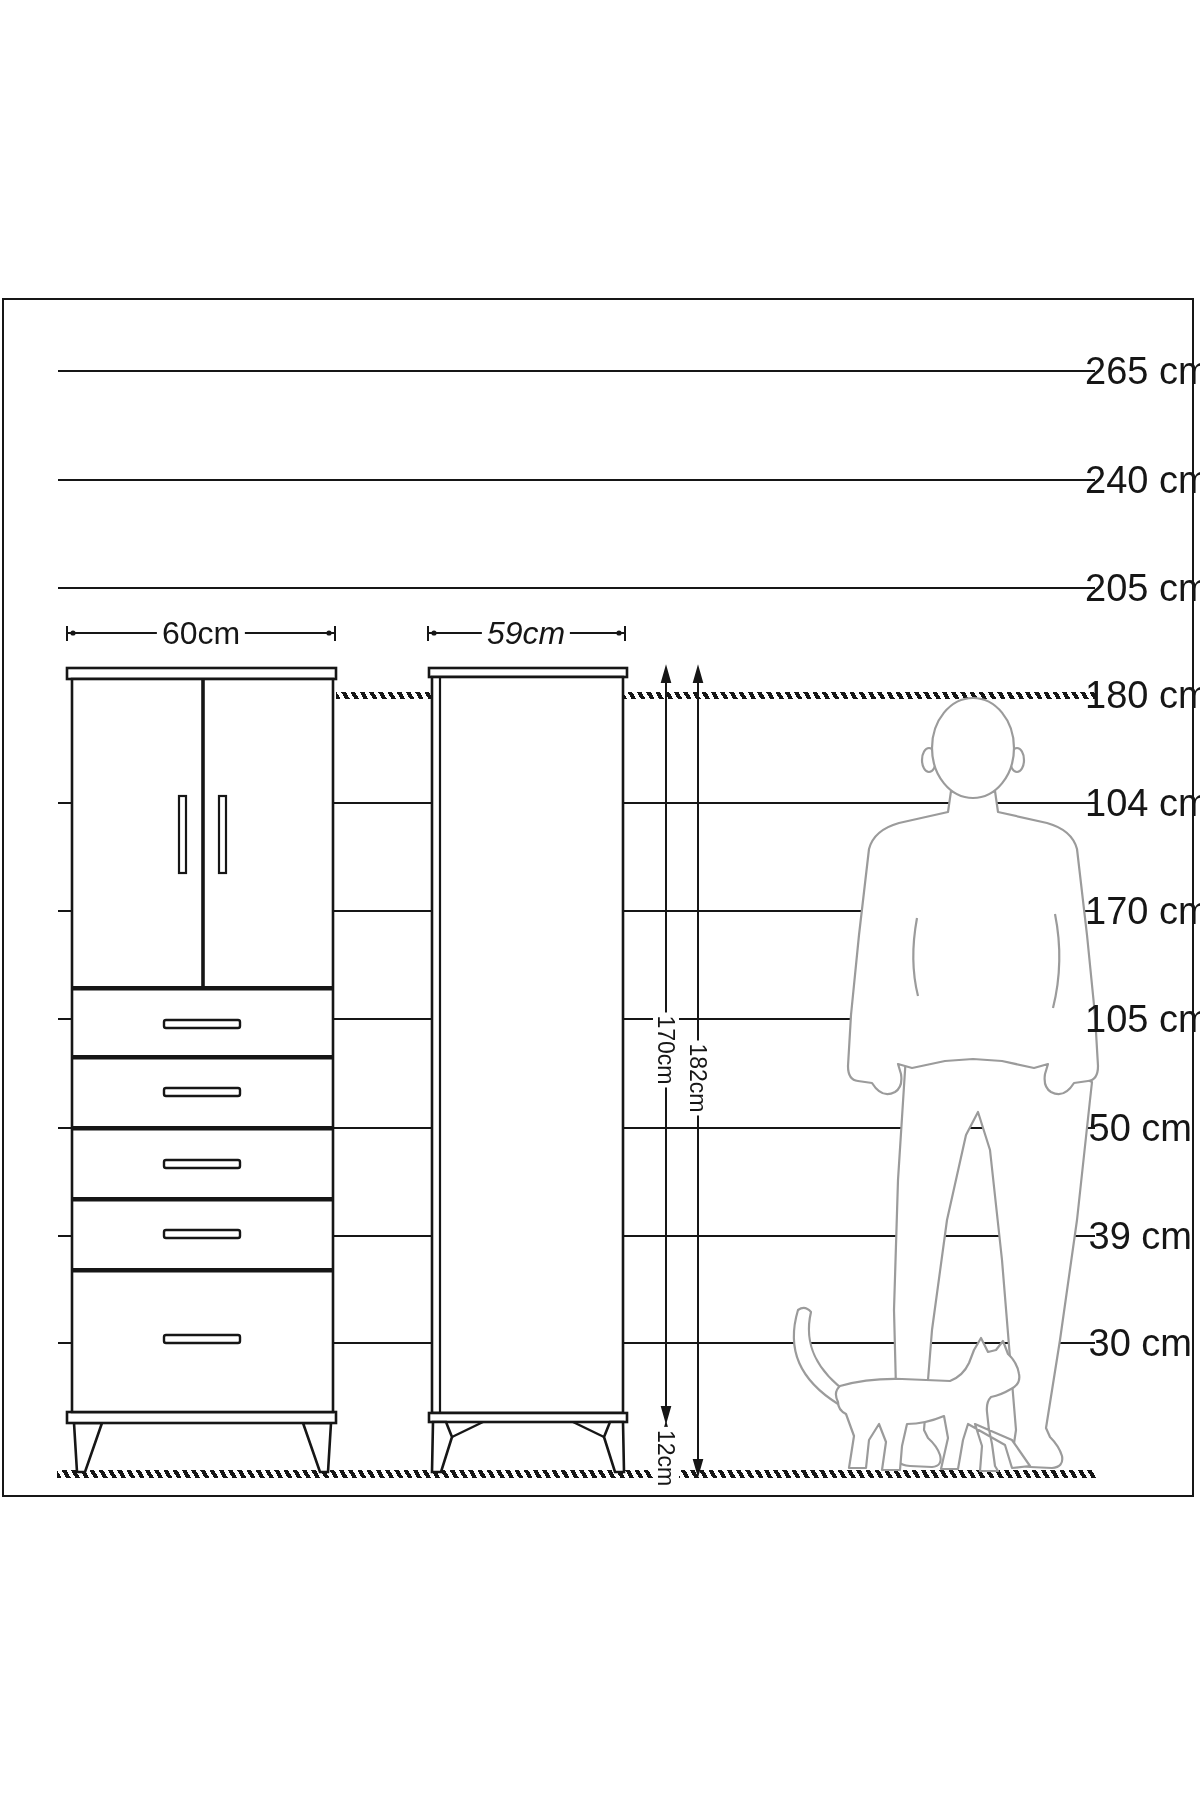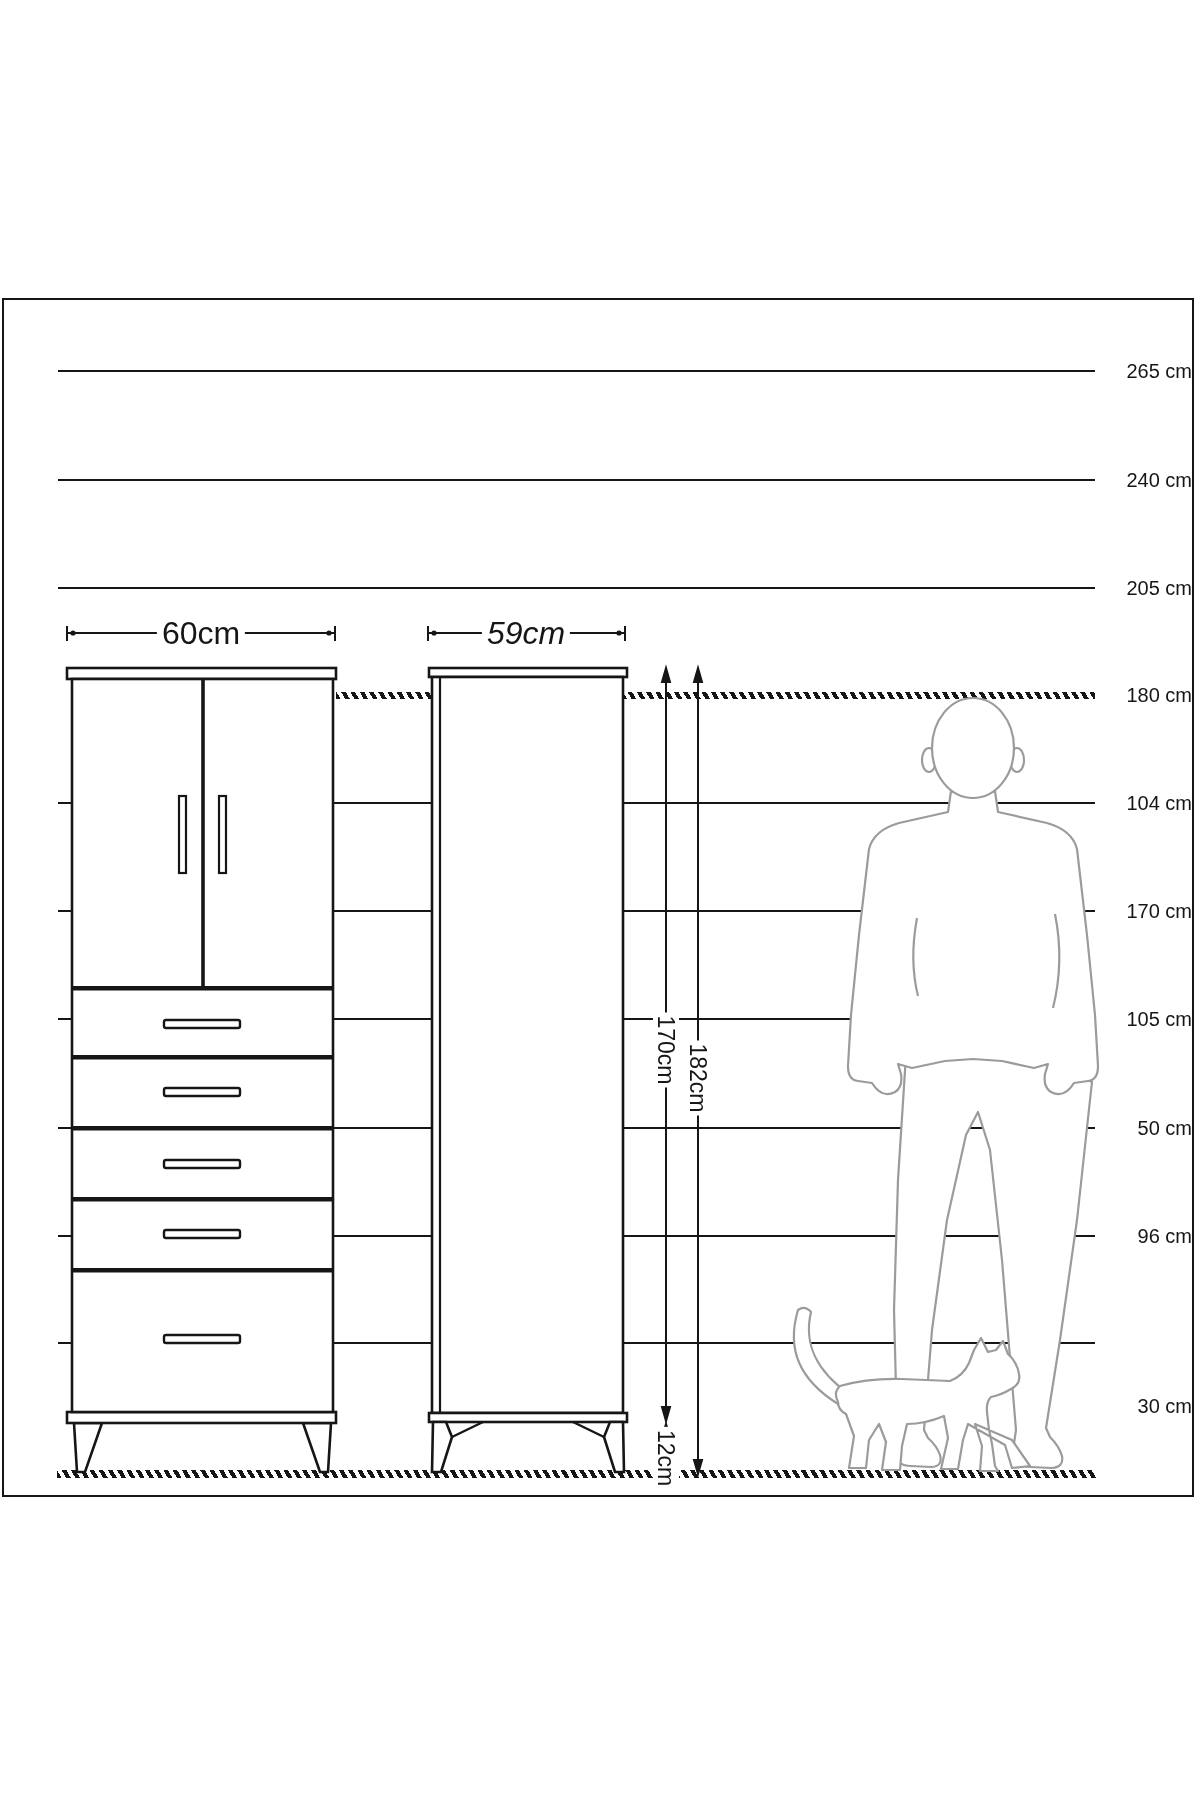--- a/index.html
+++ b/index.html
@@ -5,21 +5,21 @@
   html,body{margin:0;padding:0;background:#fff;}
   #canvas{position:relative;width:1200px;height:1800px;background:#ffffff;overflow:hidden;
           font-family:"Liberation Sans", sans-serif;}
   .frame{position:absolute;left:2px;top:298px;width:1188px;height:1195px;border:2px solid #161616;}
   .ref-line{position:absolute;left:58px;width:1037px;height:2px;background:#161616;z-index:1;}
   .ref-line--hatched{position:absolute;left:336px;width:759px;height:7px;z-index:1;
       background:repeating-linear-gradient(60deg,#161616 0 4px,#ffffff 4px 8px);}
   .ground-line{position:absolute;left:57px;top:1470px;width:1040px;height:8px;z-index:1;
       background:repeating-linear-gradient(60deg,#161616 0 4px,#ffffff 4px 8px);}
   .ref-label{position:absolute;left:1085px;width:107px;height:32px;line-height:32px;
-      text-align:right;font-size:20px;color:#161616;z-index:3;white-space:nowrap;}
+      text-align:right;font-size:38px;color:#161616;z-index:3;white-space:nowrap;}
   svg#drawing{position:absolute;left:0;top:0;z-index:2;}
   .dim-label{position:absolute;z-index:3;background:#ffffff;color:#161616;
       font-size:32px;line-height:26px;padding:0 5px;white-space:nowrap;
       transform:translate(-50%,-50%);}
   .dim-label--vert{transform:translate(-50%,-50%) rotate(90deg);font-size:23px;padding:0 3px;}
 </style>
 </head>
 <body>
 
 <div id="canvas">
@@ -39,22 +39,22 @@
   <div class="ground-line"></div>
 
   <div class="ref-label" style="top:355px">265 cm</div>
   <div class="ref-label" style="top:464px">240 cm</div>
   <div class="ref-label" style="top:572px">205 cm</div>
   <div class="ref-label" style="top:679px">180 cm</div>
   <div class="ref-label" style="top:787px">104 cm</div>
   <div class="ref-label" style="top:895px">170 cm</div>
   <div class="ref-label" style="top:1003px">105 cm</div>
   <div class="ref-label" style="top:1112px">50 cm</div>
-  <div class="ref-label" style="top:1220px">96 cm</div>
-  <div class="ref-label" style="top:1390px">30 cm</div>
+  <div class="ref-label" style="top:1220px">39 cm</div>
+  <div class="ref-label" style="top:1327px">30 cm</div>
 
   <svg id="drawing" width="1200" height="1800" viewBox="0 0 1200 1800">
 
     <g fill="#ffffff" stroke="#161616" stroke-width="2.6">
 
       <polygon points="74,1423 102,1423 85,1472 77,1472"></polygon>
       <polygon points="303,1423 331,1423 328,1472 320,1472"></polygon>
 
       <rect x="67" y="668" width="269" height="11"></rect>
       <rect x="67" y="1412" width="269" height="11"></rect>

